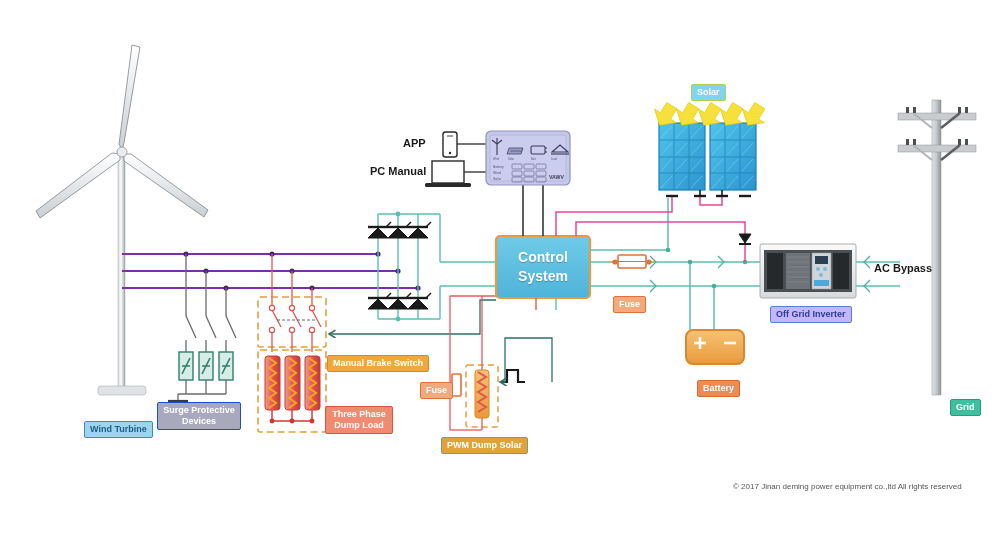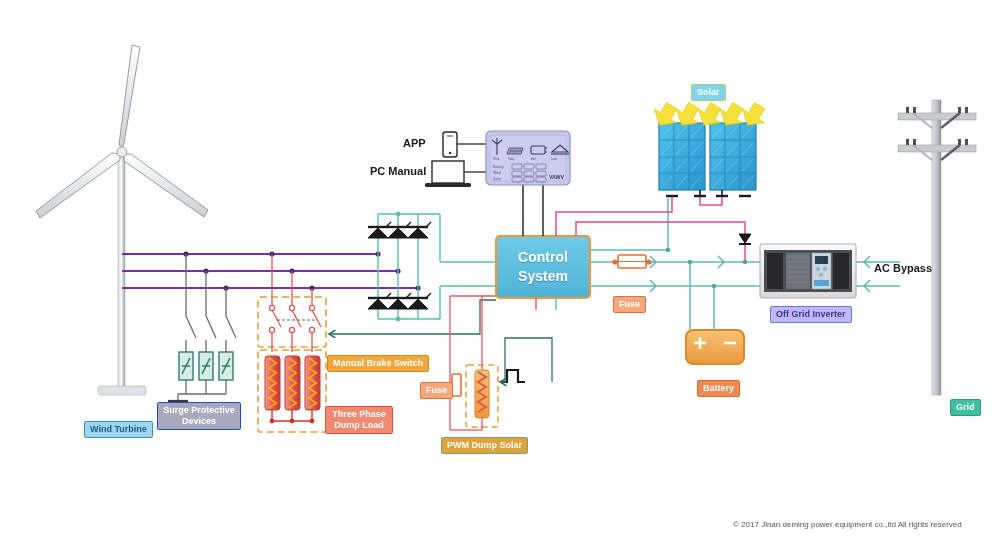--- a/index.html
+++ b/index.html
@@ -551,15 +551,15 @@
 <div class="lbl" style="left:613px;top:296px;background:#f3a97c;color:#fff;border:1px solid #e0713c;">Fuse</div>
 
 <div class="lbl" style="left:697px;top:380px;background:#ef8a52;color:#fff;border:1px solid #d96a2c;">Battery</div>
 
 <div class="lbl" style="left:691px;top:84px;background:#7fd4ef;color:#fff;border:1px solid #b5cf5a;">Solar</div>
 
 <div class="lbl" style="left:770px;top:306px;background:#c4b5fd;color:#2a3f8f;border:1px solid #5a7fd0;">Off Grid Inverter</div>
 
 <div class="lbl" style="left:921px;top:399px;background:#3fbf9f;color:#fff;border:1px solid #2a9a7f;margin-left:29px;">Grid</div>
 
-<div class="copy" style="left:733px;top:520px;">© 2017 Jinan deming power equipment co.,ltd All rights reserved</div>
+<div class="copy" style="left:733px;top:482px;">© 2017 Jinan deming power equipment co.,ltd All rights reserved</div>
 
 </div>
 
 </body></html>

